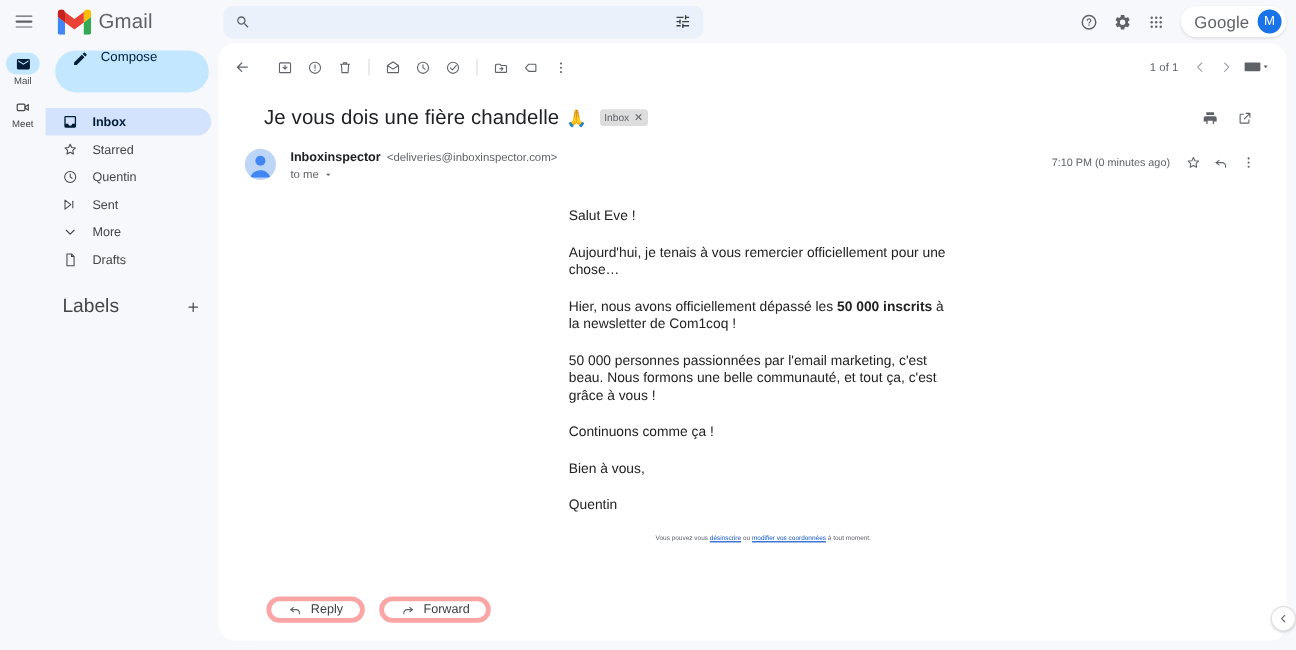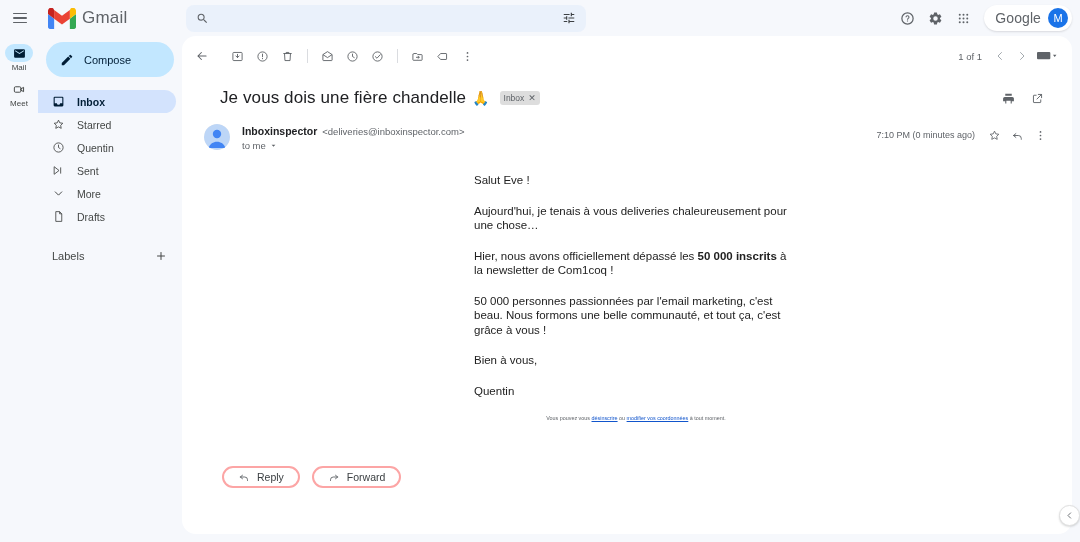--- a/index.html
+++ b/index.html
@@ -92,41 +92,41 @@
   .rail-label { font-size: 8px; color: #444746; }
 
   
   #sidebar {
     position: absolute; top: 36px; left: 38px; width: 144px; height: 506px;
     background: #f6f8fc; padding-top: 6px;
   }
   #compose {
     margin: 0 8px 0 8px; height: 35px;
     background: #c2e7ff; border-radius: 18px;
-    display: flex; align-items: center; gap: 10px;
+    display: flex; gap: 10px;
     padding-left: 14px; cursor: pointer;
   }
   #compose-label { font-size: 11px; color: #001d35; }
 
   #navlist { margin-top: 13px; }
   .nav-item {
     height: 23px; display: flex; align-items: center; gap: 12px;
     padding-left: 14px; margin-right: 6px;
     border-radius: 0 12px 12px 0; cursor: pointer;
   }
   .nav-item.active { background: #d3e3fd; }
   .nav-label { font-size: 10.5px; color: #444746; }
   .nav-item.active .nav-label { color: #001d35; font-weight: bold; }
   .nav-icon { width: 13px; height: 13px; display: flex; align-items: center; justify-content: center; }
 
   #labels-row {
     display: flex; align-items: center; margin-top: 17px;
     padding-left: 14px; padding-right: 12px; height: 22px;
   }
-  #labels-title { font-size: 11px; color: #444746; }
+  #labels-title { font-size: 16px; color: #444746; }
   #labels-add {
     margin-left: auto; width: 18px; height: 18px; cursor: pointer;
     display: flex; align-items: center; justify-content: center; border-radius: 50%;
   }
 
   
   #main {
     position: absolute; top: 36px; left: 182px;
     width: 890px; height: 498px;
     background: #fff; border-radius: 14px;
@@ -211,21 +211,21 @@
     max-width: 200px; line-height: 8px;
   }
   #footer-note a { color: #1155cc; text-decoration: underline; }
 
   
   #reply-row {
     display: flex; gap: 12px;
     padding-left: 40px; margin-top: 44px;
   }
   .rbtn {
-    height: 22px; border: 2px solid #fca5a5; border-radius: 14px;
+    height: 22px; border: 4px solid #fca5a5; border-radius: 14px;
     display: flex; align-items: center; gap: 7px;
     padding: 0 14px; cursor: pointer; background: #fff;
   }
   .rbtn-label { font-size: 10.5px; color: #3c4043; }
 
   
   #collapse-handle {
     position: absolute; right: 0px; bottom: 16px;
     width: 21px; height: 21px; border-radius: 50%;
     background: #fff; border: 1px solid #e0e0e0;
@@ -561,25 +561,26 @@
           <circle cx="12" cy="5.5" r="1.6"></circle>
             <circle cx="12" cy="12" r="1.6"></circle>
             <circle cx="12" cy="18.5" r="1.6"></circle>
         </svg>
       </div>
     </div>
   </div>
 
   <div id="body">
     <p>Salut Eve !</p>
-    <p>Aujourd'hui, je tenais à vous deliveries chaleureusement pour une chose…</p>
+    <p>Aujourd'hui, je tenais à vous remercier officiellement pour une chose…</p>
     <p>
       <span>Hier, nous avons officiellement dépassé les </span><b>50 000 inscrits</b><span> à la newsletter de Com1coq !</span>
     </p>
     <p>50 000 personnes passionnées par l'email marketing, c'est beau. Nous formons une belle communauté, et tout ça, c'est grâce à vous !</p>
+    <p>Continuons comme ça !</p>
     <p>Bien à vous,</p>
     <p>Quentin</p>
 
     <div id="footer-note">
       <span>Vous pouvez vous </span><a href="#">désinscrire</a><span> ou </span><a href="#">modifier vos coordonnées</a><span> à tout moment.</span>
     </div>
   </div>
 
   <div id="reply-row">
     <div class="rbtn">

